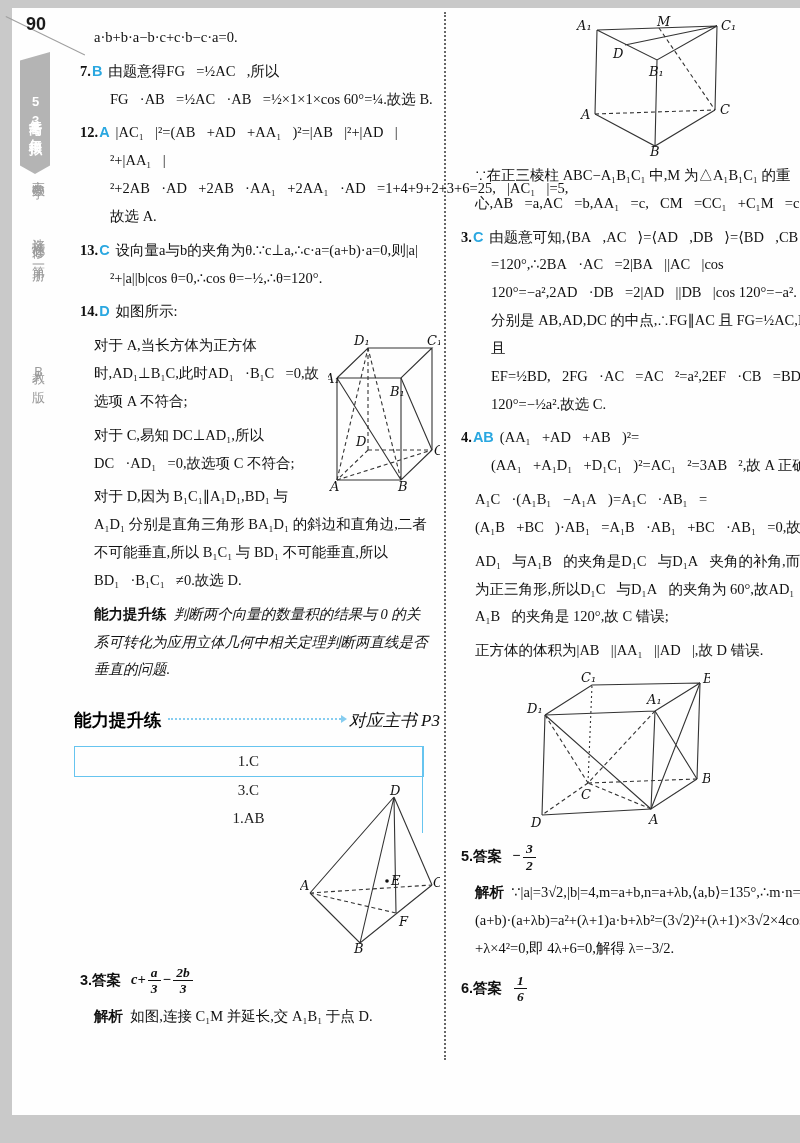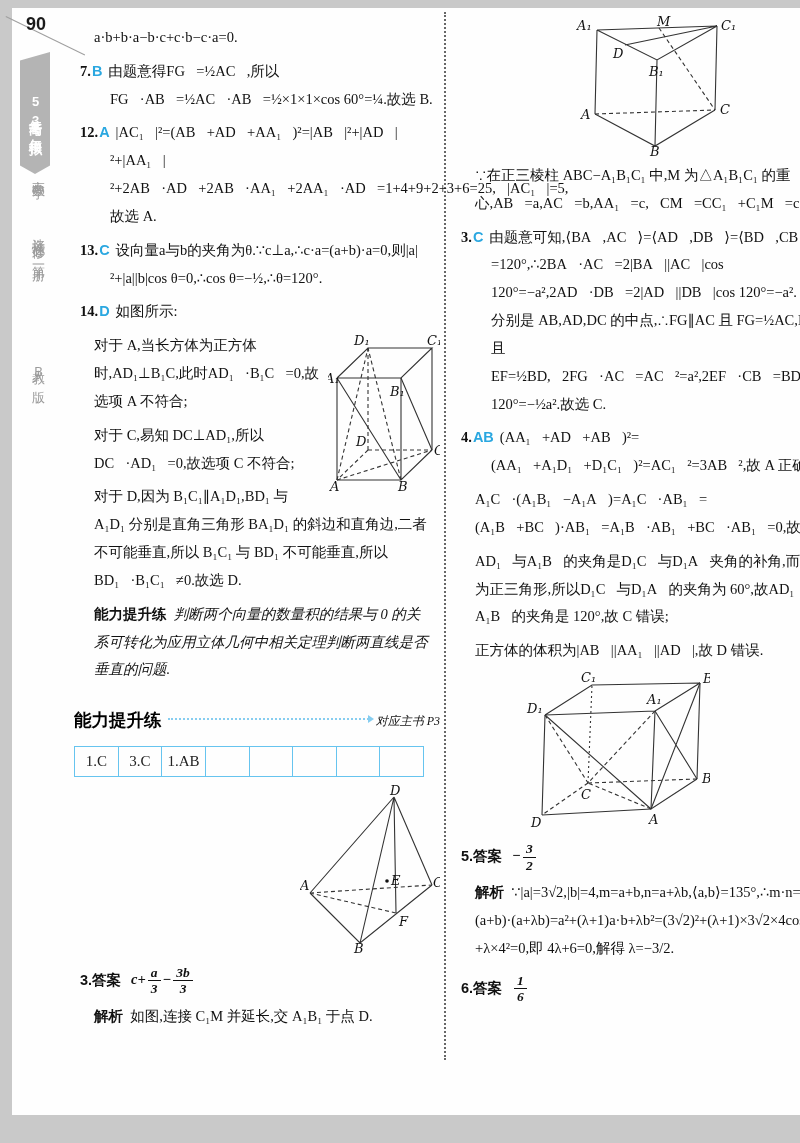--- a/index.html
+++ b/index.html
@@ -49,24 +49,24 @@
     line-height:1.15;margin:0 2px;font-size:13.5px;font-style:italic;font-weight:bold;}
   .frac .fn{border-bottom:1.2px solid #111;padding:0 3px;}
   .frac .fd{padding:0 3px;}
 
   
   .section-head{display:flex;align-items:center;margin:14px 0 8px 0;}
   .section-title{font-family:Liberation Serif, serif;font-weight:bold;font-size:17.5px;color:#000;white-space:nowrap;}
   .leader{flex:1;border-bottom:2px dotted #86cdf0;margin:0 4px 4px 6px;position:relative;}
   .leader .arrow{position:absolute;right:-2px;bottom:-5px;width:0;height:0;
     border-left:6px solid #86cdf0;border-top:4px solid transparent;border-bottom:4px solid transparent;}
-  .section-ref{font-style:italic;font-size:12px;white-space:nowrap;}
-
-  
-  .answer-table{display:flex;border:1.6px solid #66c4ef;height:29px;margin:2px 16px 6px 0;}
+  .section-ref{font-style:italic;font-size:17px;white-space:nowrap;}
+
+  
+  .answer-table{display:flex;border:1.6px solid #66c4ef;height:29px;margin:2px 16px 6px 0;flex-direction:column;}
   .answer-table .cell{flex:1;border-right:1.4px solid #66c4ef;display:flex;align-items:center;
     justify-content:center;font-size:15px;color:#222;}
   .answer-table .cell:last-child{border-right:none;}
 
   
   .fig{float:right;margin:2px 0 2px 6px;}
   .fig-center{display:block;margin:2px auto 4px auto;}
   svg text{font-size:13px;font-style:italic;font-family:"DejaVu Serif",serif;fill:#111;}
   .clearfix::after{content:"";display:block;clear:both;}
 </style>
@@ -156,21 +156,21 @@
           <text x="99" y="141">F</text>
         </svg>
       </div>
 
       <p class="ansrow">
         <span class="lbl">3.答案</span>
         <span class="val"><span>c+</span><span class="frac">
               <span class="fn">a</span>
               <span class="fd">3</span>
             </span><span>−</span><span class="frac">
-              <span class="fn">3b</span>
+              <span class="fn">2b</span>
               <span class="fd">3</span>
             </span></span>
       </p>
       <p class="jiexi"><span class="lbl">解析</span>&nbsp;&nbsp;<span>如图,连接 C₁M 并延长,交 A₁B₁ 于点 D.</span></p>
     </main>
 
     <section class="col-right">
 
       <svg class="fig-center" width="175" height="140" viewBox="0 0 175 140" style="margin-left:110px;">
         <g stroke="#333" stroke-width="1.1" fill="none">

